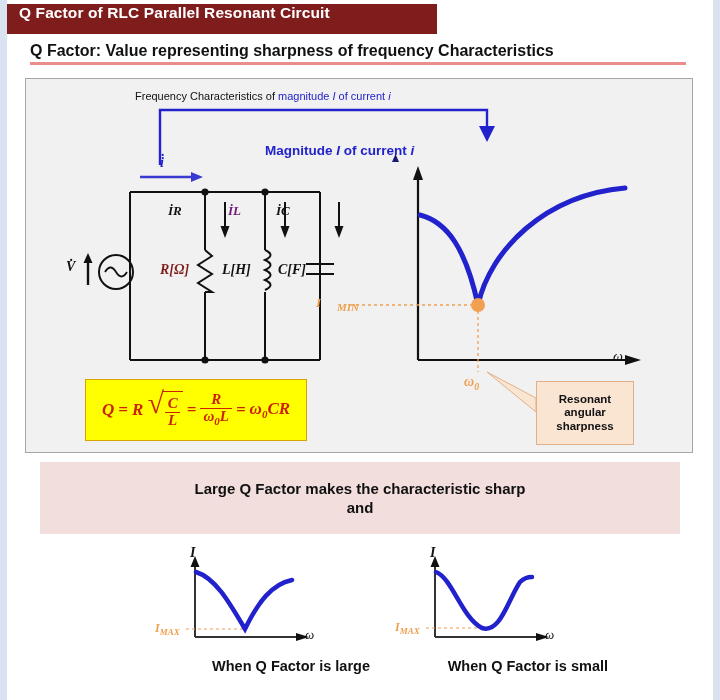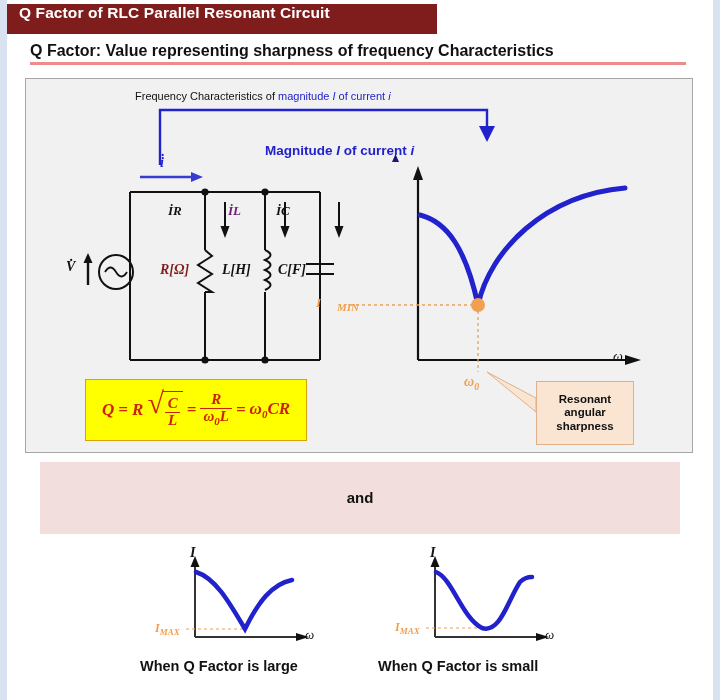--- a/index.html
+++ b/index.html
@@ -108,21 +108,21 @@
   #conclusion{
     position:absolute;left:40px;top:462px;
     width:640px;height:72px;
     background:#f2dedd;
     display:flex;flex-direction:column;align-items:center;
     justify-content:center;
     text-align:center;
   }
   #conclusion div{font-size:15px;font-weight:bold;color:#111;line-height:1.28;}
   .mini-cap{
-    position:absolute;top:658px;width:230px;text-align:left;
+    position:absolute;top:658px;width:230px;text-align:right;
     font-size:14.5px;font-weight:bold;color:#111;
   }
   #cap-large{left:140px;}
   #cap-small{left:378px;}
 
   .imin-label{
     position:absolute;color:#f0a050;font-family:"Liberation Serif", serif;
     font-style:italic;font-weight:bold;
   }
 </style>
@@ -302,20 +302,21 @@
   </div>
 </div>
 
 <div id="callout">
   <div>Resonant</div>
   <div>angular</div>
   <div>sharpness</div>
 </div>
 
 <div id="conclusion">
+  <div>Large Q Factor makes the characteristic sharp</div>
   <div>and</div>
 </div>
 
 <div style="position:absolute;left:190px;top:545px;font-family:'Liberation Serif',serif;font-style:italic;font-weight:bold;font-size:14px;color:#111;">I</div>
 <div style="position:absolute;left:305px;top:627px;font-family:'Liberation Serif',serif;font-style:italic;font-size:13px;color:#111;">ω</div>
 <div class="imin-label" style="left:155px;top:621px;font-size:12px;">
   <span>I</span><span style="font-size:9px;vertical-align:sub;">MAX</span>
 </div>
 
 <div style="position:absolute;left:430px;top:545px;font-family:'Liberation Serif',serif;font-style:italic;font-weight:bold;font-size:14px;color:#111;">I</div>

